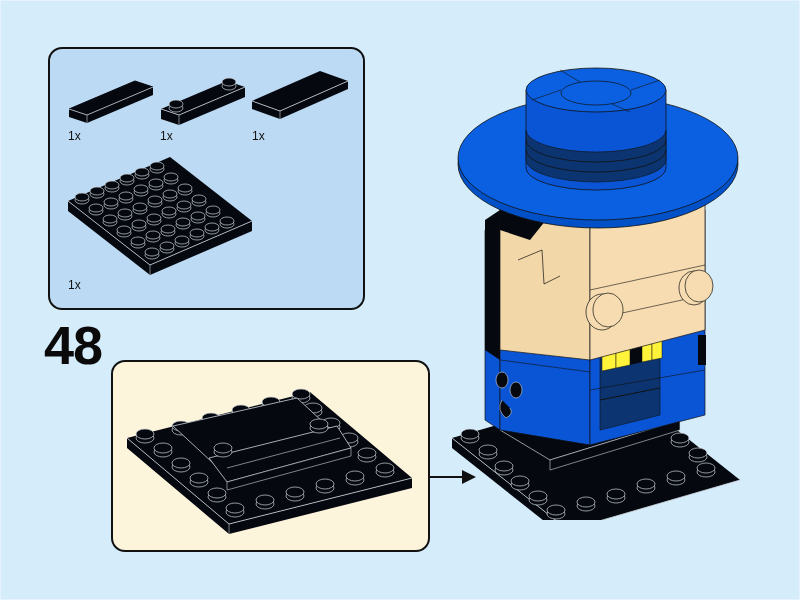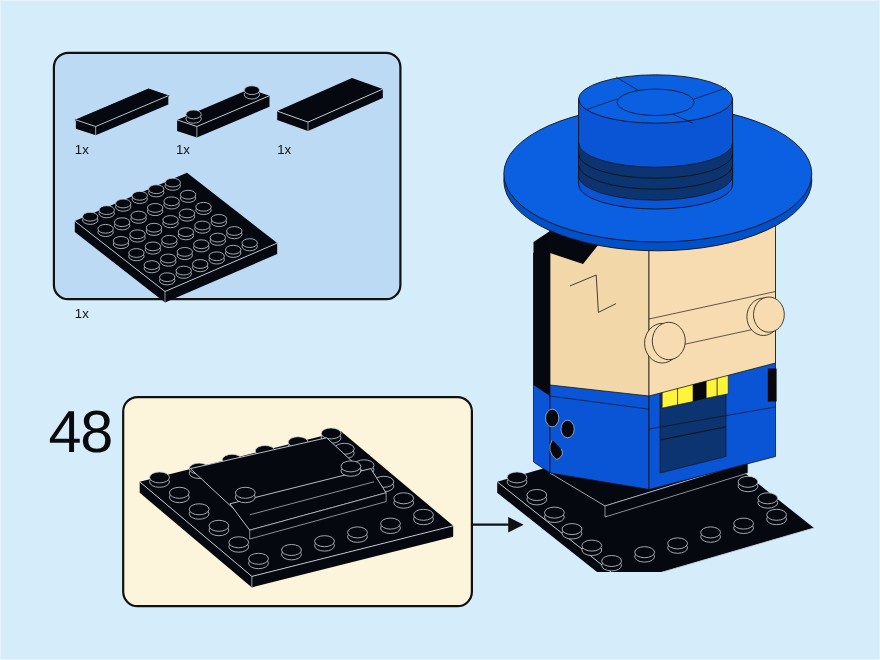--- a/index.html
+++ b/index.html
@@ -7,32 +7,32 @@
     width: 800px; height: 600px; overflow: hidden;
     background: #d5ecfb;
     position: relative;
     font-family: "Liberation Sans", sans-serif;
   }
   .page-frame {
     position: absolute; left: 0; top: 0; width: 798px; height: 598px;
     border: 1px solid #e4f3fd;
   }
   .parts-panel {
-    position: absolute; left: 48px; top: 47px; width: 317px; height: 226px;
+    position: absolute; left: 48px; top: 47px; width: 317px; height: 263px;
     background: #bcdaf3; border: 2px solid #111; border-radius: 14px;
     box-sizing: border-box;
   }
   .part { position: absolute; }
   .qty {
     position: absolute; font-size: 12px; color: #111;
   }
   .step-number {
     position: absolute; left: 44px; top: 318px;
-    font-size: 54px; font-weight: normal; color: #0a0a0a;
-    letter-spacing: -1px; line-height: 1; margin-top: 48px;
+    font-size: 54px; font-weight: bold; color: #0a0a0a;
+    letter-spacing: -1px; line-height: 1;
   }
   .callout {
     position: absolute; left: 111px; top: 360px; width: 319px; height: 192px;
     background: #fdf4dc; border: 2px solid #111; border-radius: 14px;
     box-sizing: border-box;
   }
   .arrow { position: absolute; left: 428px; top: 468px; }
   .model { position: absolute; left: 440px; top: 60px; }
 </style>
 </head>

